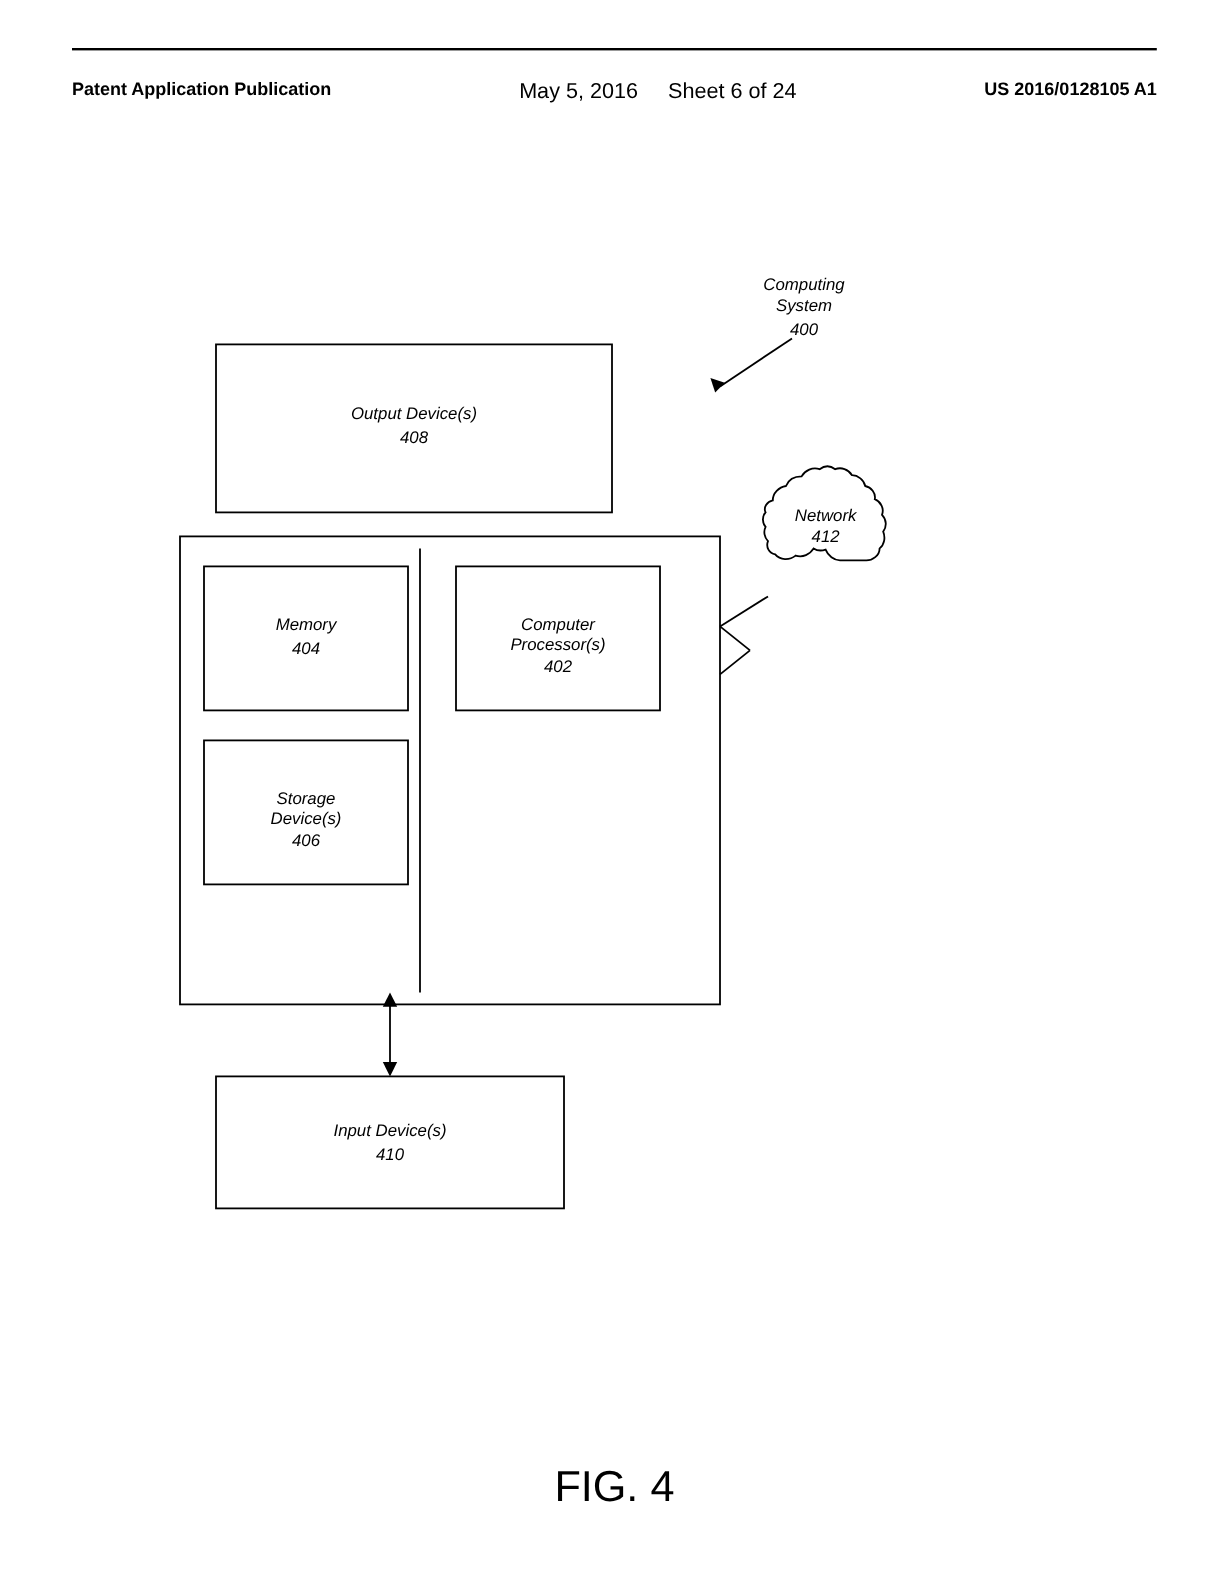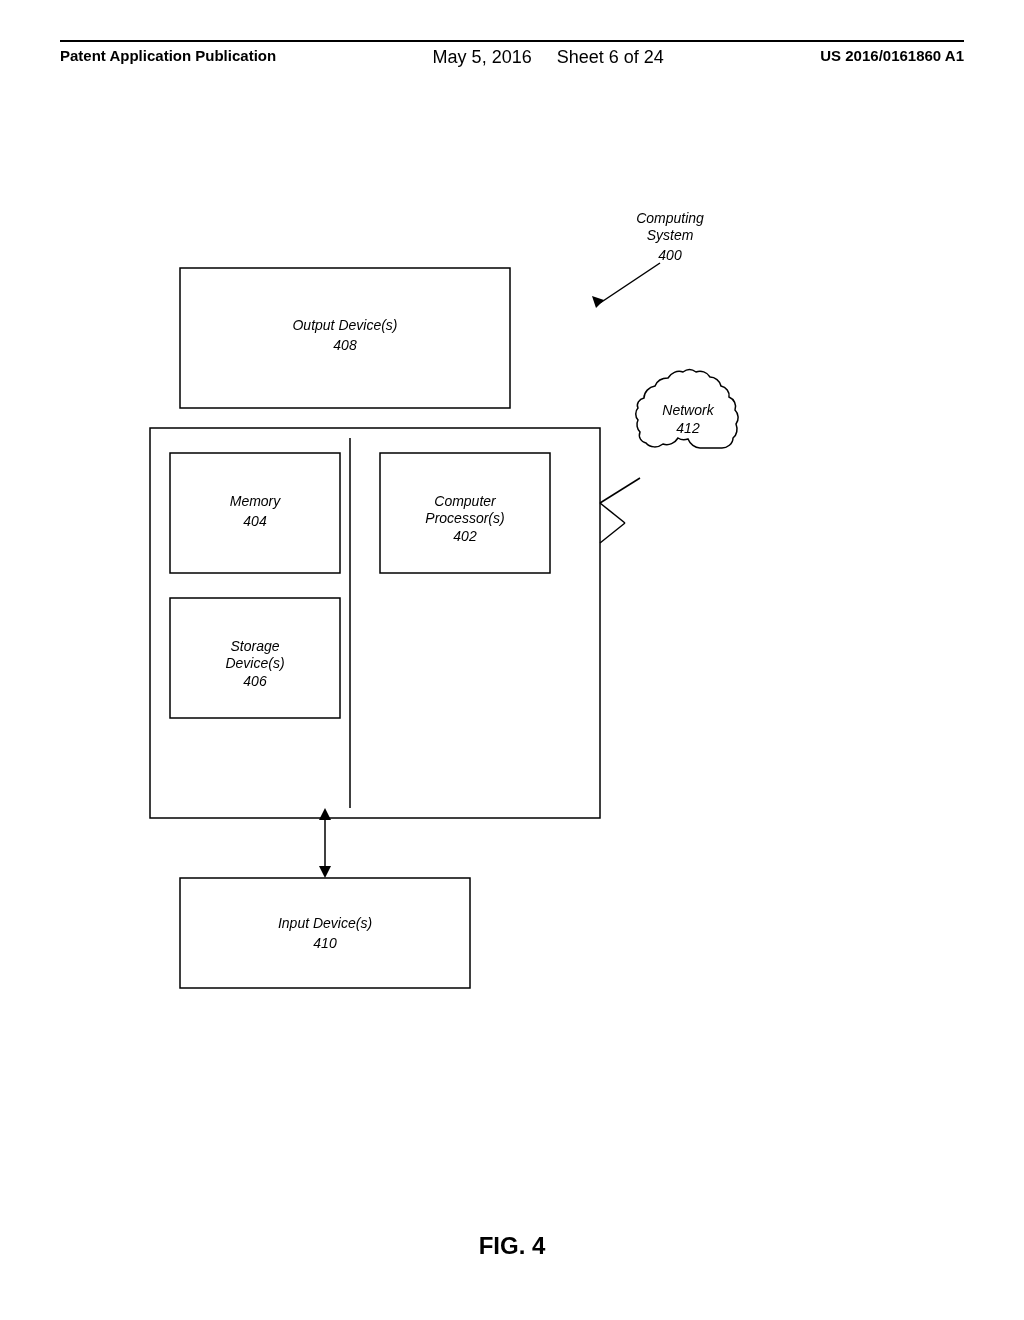--- a/index.html
+++ b/index.html
@@ -18,21 +18,21 @@
       position: relative;
       padding: 40px 60px;
     }
 
     
     .header {
       display: flex;
       justify-content: space-between;
       align-items: flex-start;
       border-top: 2px solid #000;
-      padding-top: 5px;
+      padding-top: 24px;
       margin-bottom: 40px;
     }
 
     .header-left {
       font-size: 15px;
       font-weight: bold;
     }
 
     .header-center {
       font-size: 18px;
@@ -51,37 +51,37 @@
       height: 980px;
       font-style: italic;
     }
 
     
     .fig-label {
       position: absolute;
       bottom: 60px;
       left: 50%;
       transform: translateX(-50%);
-      font-size: 24px;
-      font-weight: bold;
+      font-size: 36px;
+      font-weight: normal;
     }
   </style>
 </head>
 <body>
 
 <div class="page">
 
   <div class="header">
     <div class="header-left">Patent Application Publication</div>
     <div class="header-center">
       <span>May 5, 2016</span>
       &nbsp;&nbsp;&nbsp;
       <span>Sheet 6 of 24</span>
     </div>
-    <div class="header-right">US 2016/0161860 A1</div>
+    <div class="header-right">US 2016/0128105 A1</div>
   </div>
 
   <div class="diagram">
     <svg width="900" height="940" viewBox="0 0 900 940" style="position:absolute; top:0; left:10px;">
 
       <line x1="590" y1="155" x2="530" y2="195" stroke="#000" stroke-width="1.5"></line>
       <polygon points="526,200 522,188 534,192" fill="#000"></polygon>
 
       <text x="600" y="115" font-family="Arial, Helvetica, sans-serif" font-size="14" text-anchor="middle">Computing</text>
       <text x="600" y="132" font-family="Arial, Helvetica, sans-serif" font-size="14" text-anchor="middle">System</text>

